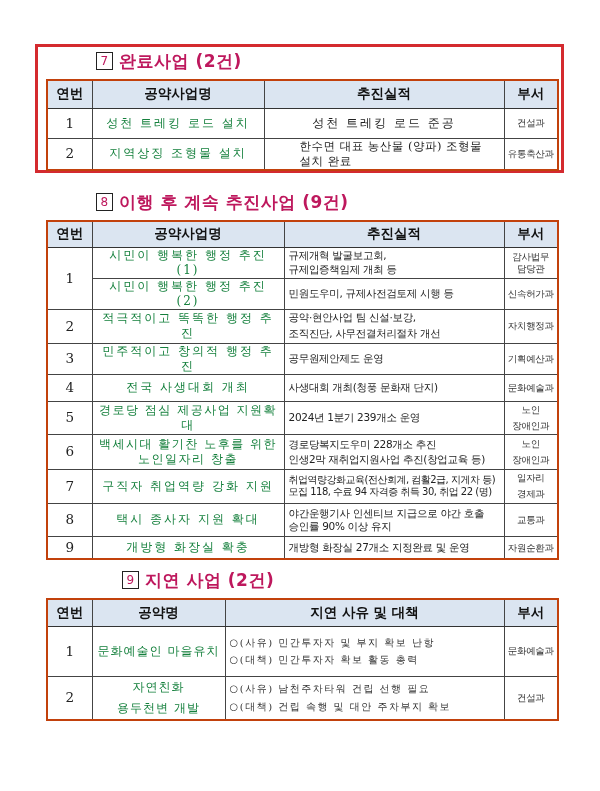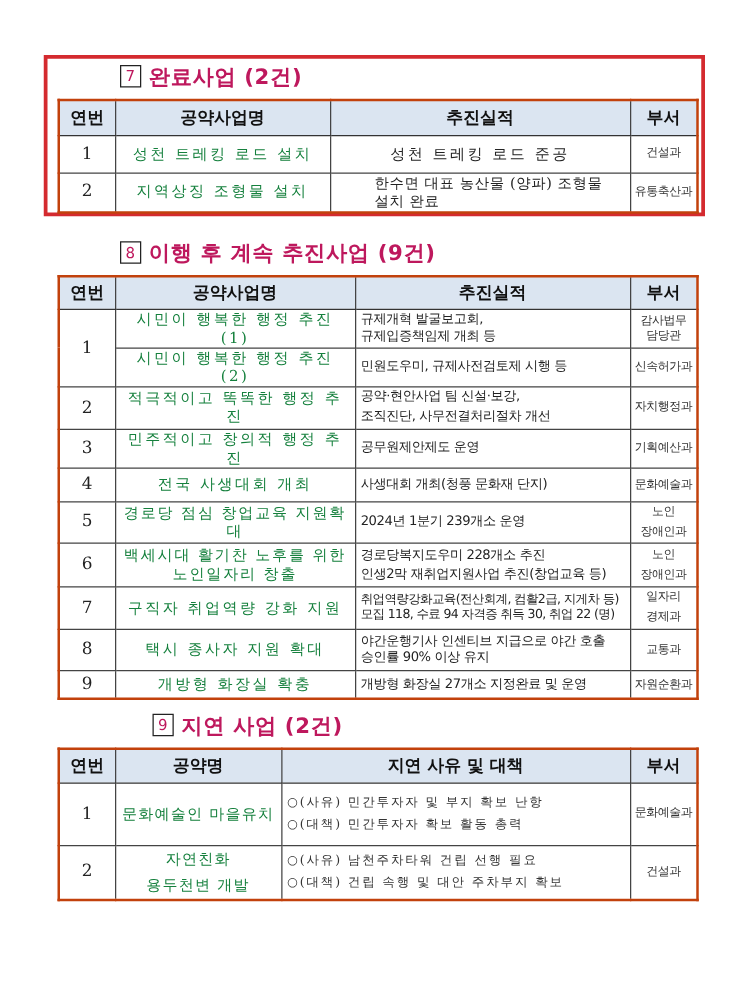--- a/index.html
+++ b/index.html
@@ -115,21 +115,21 @@
     <td class="dept">기획예산과</td>
   </tr>
   <tr style="height:27px">
     <td class="num">4</td>
     <td class="name">전국 사생대회 개최</td>
     <td class="perf">사생대회 개최(청풍 문화재 단지)</td>
     <td class="dept">문화예술과</td>
   </tr>
   <tr style="height:32px">
     <td class="num">5</td>
-    <td class="name" style="letter-spacing:1.5px">경로당 점심 창업교육 지원확대</td>
+    <td class="name" style="letter-spacing:1.5px">경로당 점심 제공사업 지원확대</td>
     <td class="perf">2024년 1분기 239개소 운영</td>
     <td class="dept wide">
       <span class="line">노인</span>
       <span class="line">장애인과</span>
     </td>
   </tr>
   <tr style="height:35px">
     <td class="num">6</td>
     <td class="name" style="letter-spacing:1.5px">
       <span class="line">백세시대 활기찬 노후를 위한</span>

